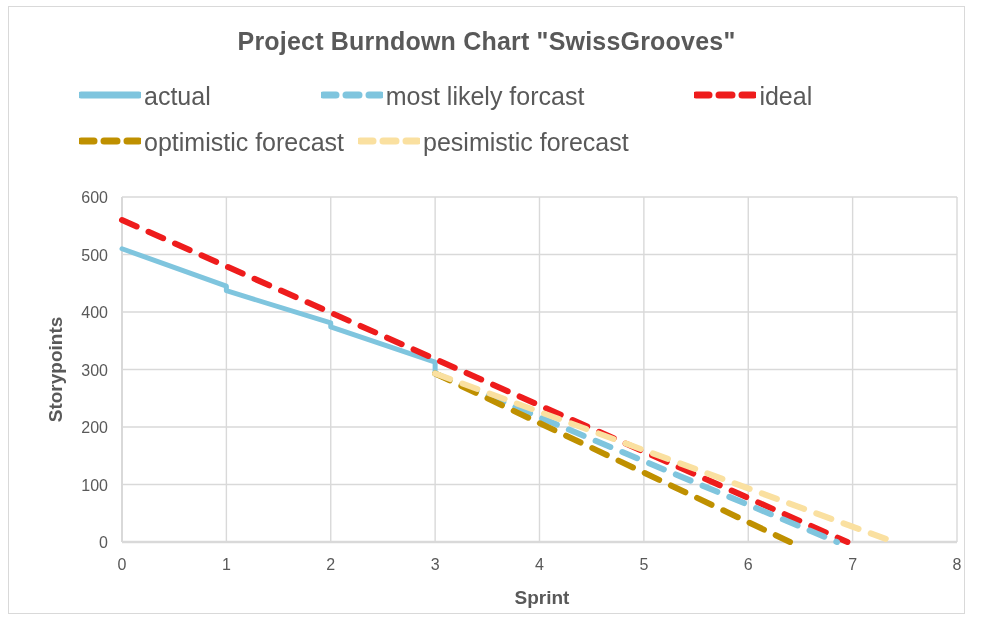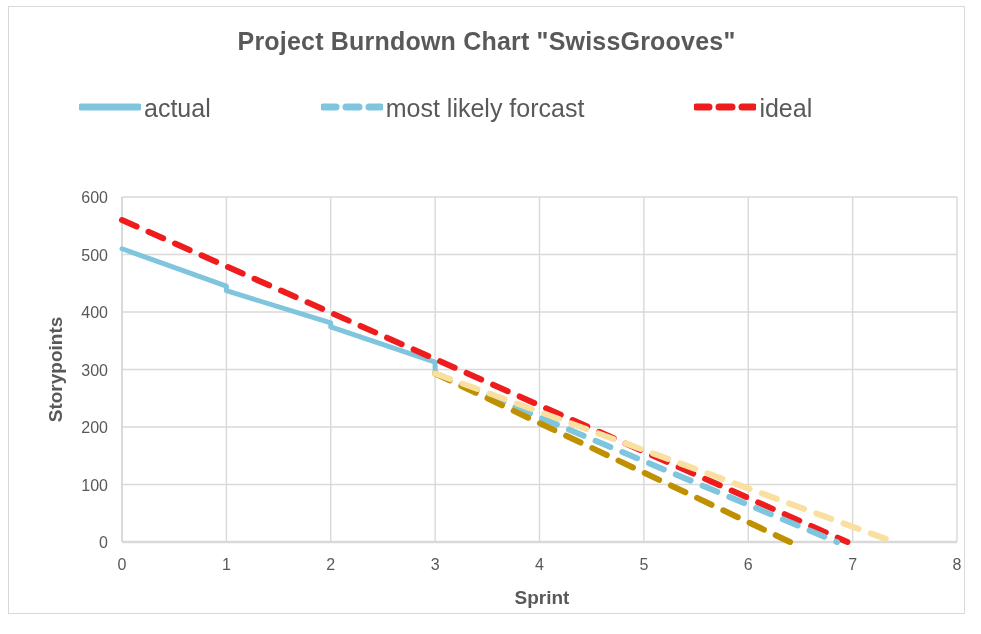--- a/index.html
+++ b/index.html
@@ -1,19 +1,19 @@
 <!DOCTYPE html>
 <html><head>
 <meta charset="utf-8">
 <style>
   html,body{margin:0;padding:0;background:#ffffff;}
   body{width:981px;height:634px;font-family:"Liberation Sans",sans-serif;overflow:hidden;}
   #chart-card{position:absolute;left:8px;top:6px;width:957px;height:608px;background:#fff;border:1px solid #d9d9d9;box-sizing:border-box;}
   #chart-title{position:absolute;left:0;top:20px;width:100%;text-align:center;font-size:25px;font-weight:bold;color:#595959;letter-spacing:.2px;}
-  #legend{position:absolute;left:70px;top:78px;width:840px;}
+  #legend{position:absolute;left:70px;top:66px;width:840px;}
   .legend-row{display:flex;align-items:center;height:46px;}
   .legend-item{display:flex;align-items:center;}
   .legend-label{font-size:25px;color:#595959;white-space:nowrap;}
   .swatch{display:inline-block;margin-right:3px;}
   #plot-wrap{position:absolute;left:0;top:0;width:981px;height:634px;}
   .axis-num{font-size:16px;fill:#595959;font-family:"Liberation Sans",sans-serif;}
   .axis-title{font-size:19px;font-weight:bold;fill:#595959;font-family:"Liberation Sans",sans-serif;}
 </style>
 </head>
 <body>
@@ -34,20 +34,34 @@
           <span class="swatch"><svg width="62" height="12">
               <line x1="2" y1="6" x2="60" y2="6" stroke="#7FC5DE" stroke-width="7" stroke-linecap="round" stroke-dasharray="13,10"></line>
             </svg></span>
           <span class="legend-label">most likely forcast</span>
         </div>
         <div class="legend-item" style="margin-left: 110px;">
           <span class="swatch"><svg width="62" height="12">
               <line x1="2" y1="6" x2="60" y2="6" stroke="#EE1C1C" stroke-width="7" stroke-linecap="round" stroke-dasharray="13,10"></line>
             </svg></span>
           <span class="legend-label">ideal</span>
+        </div>
+      </div>
+    <div class="legend-row" id="legend-row-2">
+        <div class="legend-item">
+          <span class="swatch"><svg width="62" height="12">
+              <line x1="2" y1="6" x2="60" y2="6" stroke="#BF9000" stroke-width="7" stroke-linecap="round" stroke-dasharray="13,10"></line>
+            </svg></span>
+          <span class="legend-label">optimistic forecast</span>
+        </div>
+        <div class="legend-item" style="margin-left: 14px;">
+          <span class="swatch"><svg width="62" height="12">
+              <line x1="2" y1="6" x2="60" y2="6" stroke="#FAE0A0" stroke-width="7" stroke-linecap="round" stroke-dasharray="13,10"></line>
+            </svg></span>
+          <span class="legend-label">pesimistic forecast</span>
         </div>
       </div>
   </div>
 
   <div id="plot-wrap">
     <svg id="plot-svg" width="981" height="634">
         <line x1="113" y1="535" x2="948" y2="535" stroke="#D9D9D9" stroke-width="2.5"></line>
         <line x1="113" y1="477.5" x2="948" y2="477.5" stroke="#D9D9D9" stroke-width="1.4"></line>
         <line x1="113" y1="420" x2="948" y2="420" stroke="#D9D9D9" stroke-width="1.4"></line>
         <line x1="113" y1="362.5" x2="948" y2="362.5" stroke="#D9D9D9" stroke-width="1.4"></line>

